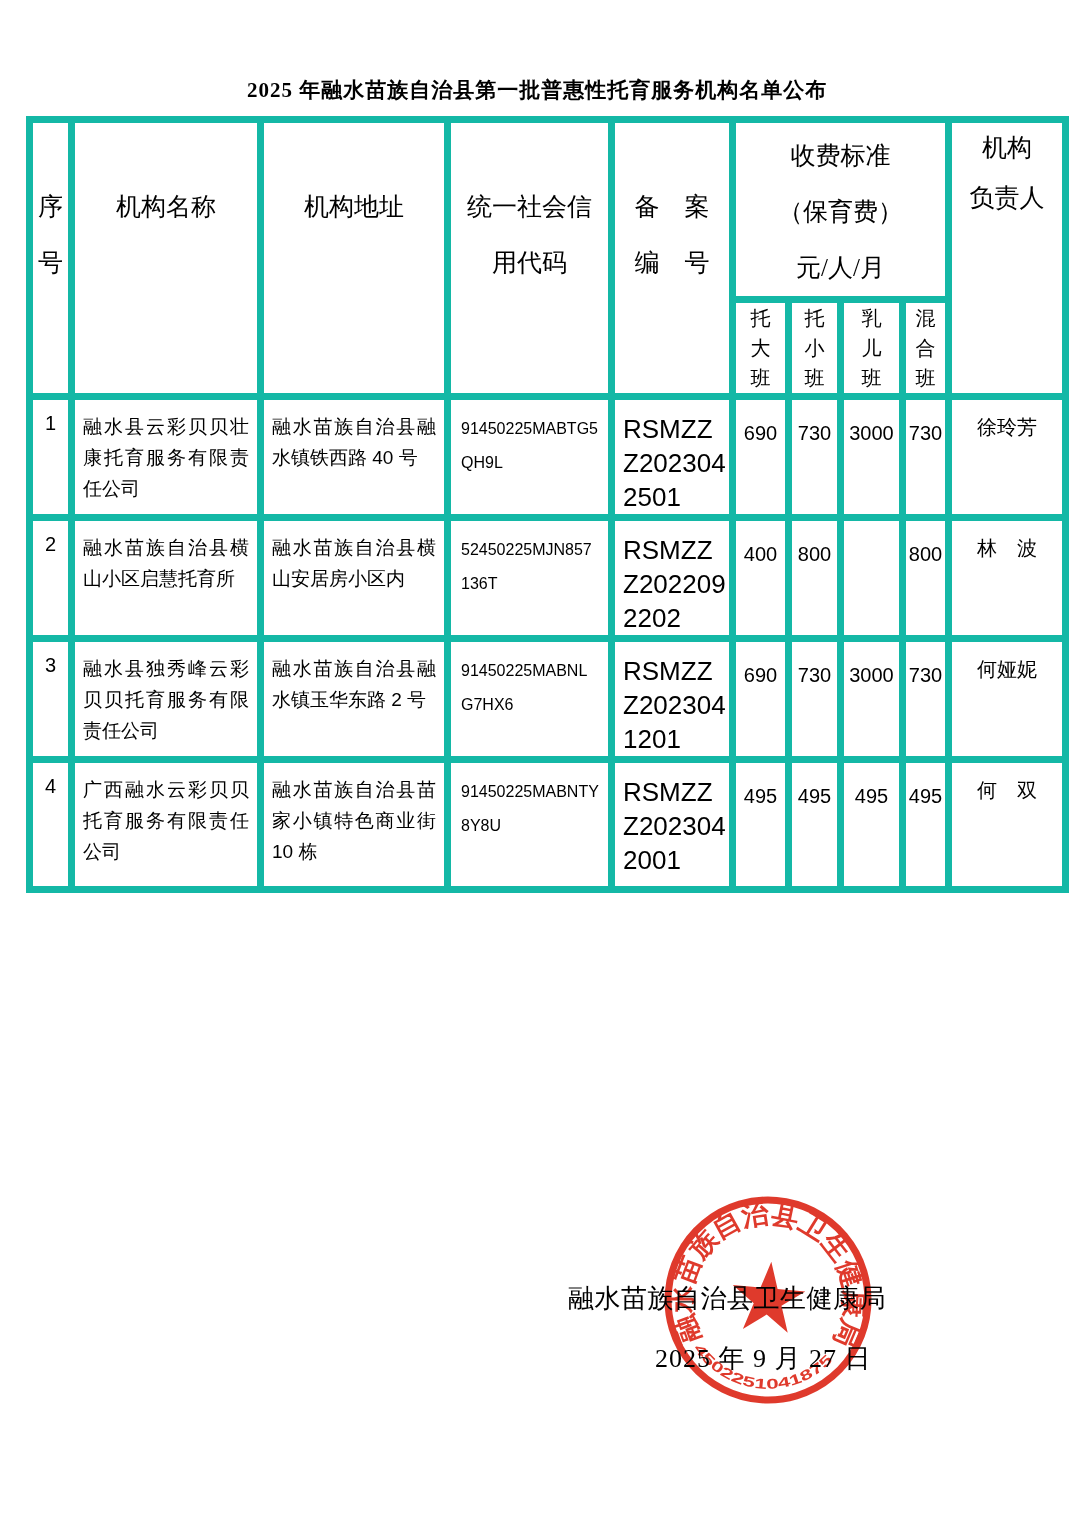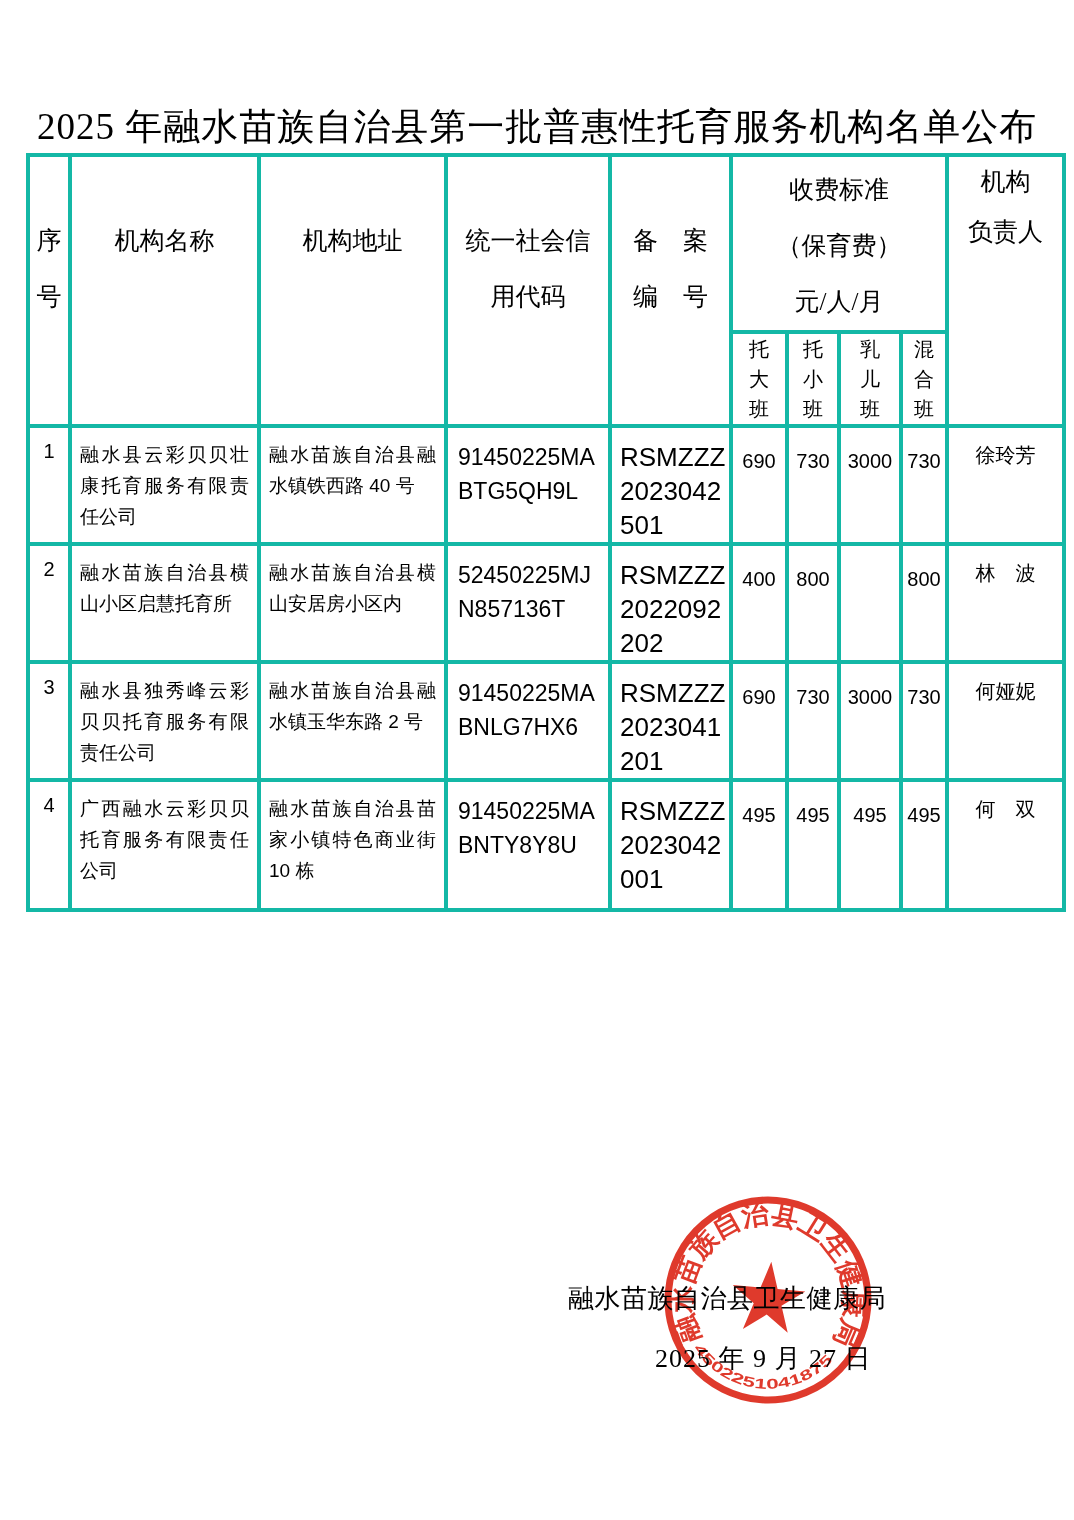--- a/index.html
+++ b/index.html
@@ -7,25 +7,25 @@
   body {
     width: 1074px; height: 1520px;
     position: relative;
     overflow: hidden;
     font-family: "Liberation Serif", "DejaVu Serif", serif;
     color: #000;
   }
   .page { position: relative; width: 1074px; height: 1520px; background: #fff; }
 
   .doc-title {
-    padding-top: 103px;
+    padding-top: 66px;
     text-align: center;
-    font-size: 37px;
+    font-size: 21px;
     line-height: 48px;
-    font-weight: normal;
+    font-weight: bold;
     font-family: "Liberation Serif", "DejaVu Serif", serif;
     letter-spacing: 1px;
   }
 
   .doc-paragraph {
     margin: 38px 58px 0 58px;
     font-size: 27px;
     line-height: 57px;
     text-align: justify;
     text-indent: 54px;
@@ -34,21 +34,21 @@
 
   
   table.inst {
     margin-left: 26px;
     margin-top: 2px;
     border-collapse: collapse;
     table-layout: fixed;
     width: 1036px;
   }
   table.inst th, table.inst td {
-    border: 4px solid #14b8a6;
+    border: 7px solid #14b8a6;
     vertical-align: top;
     overflow: hidden;
   }
   table.inst { border: 2px solid #000; }
 
   thead th {
     font-weight: normal;
     font-size: 25px;
     text-align: center;
     white-space: pre-line;
@@ -74,21 +74,21 @@
   td.c-name, td.c-addr {
     padding: 11px 8px 0 8px;
     font-family: "Liberation Sans", "DejaVu Sans", sans-serif;
     font-size: 19px; line-height: 31px;
     text-align: justify;
     word-break: break-all;
   }
   td.c-code {
     padding: 12px 9px 0 10px;
     font-family: "Liberation Sans", "DejaVu Sans", sans-serif;
-    font-size: 23px; line-height: 34px;
+    font-size: 16px; line-height: 34px;
     word-break: break-all;
   }
   td.c-record {
     padding: 12px 3px 0 8px;
     font-family: "Liberation Sans", "DejaVu Sans", sans-serif;
     font-size: 26px; line-height: 34px;
     word-break: break-all;
   }
   td.c-fee {
     text-align: center; padding-top: 22px;

